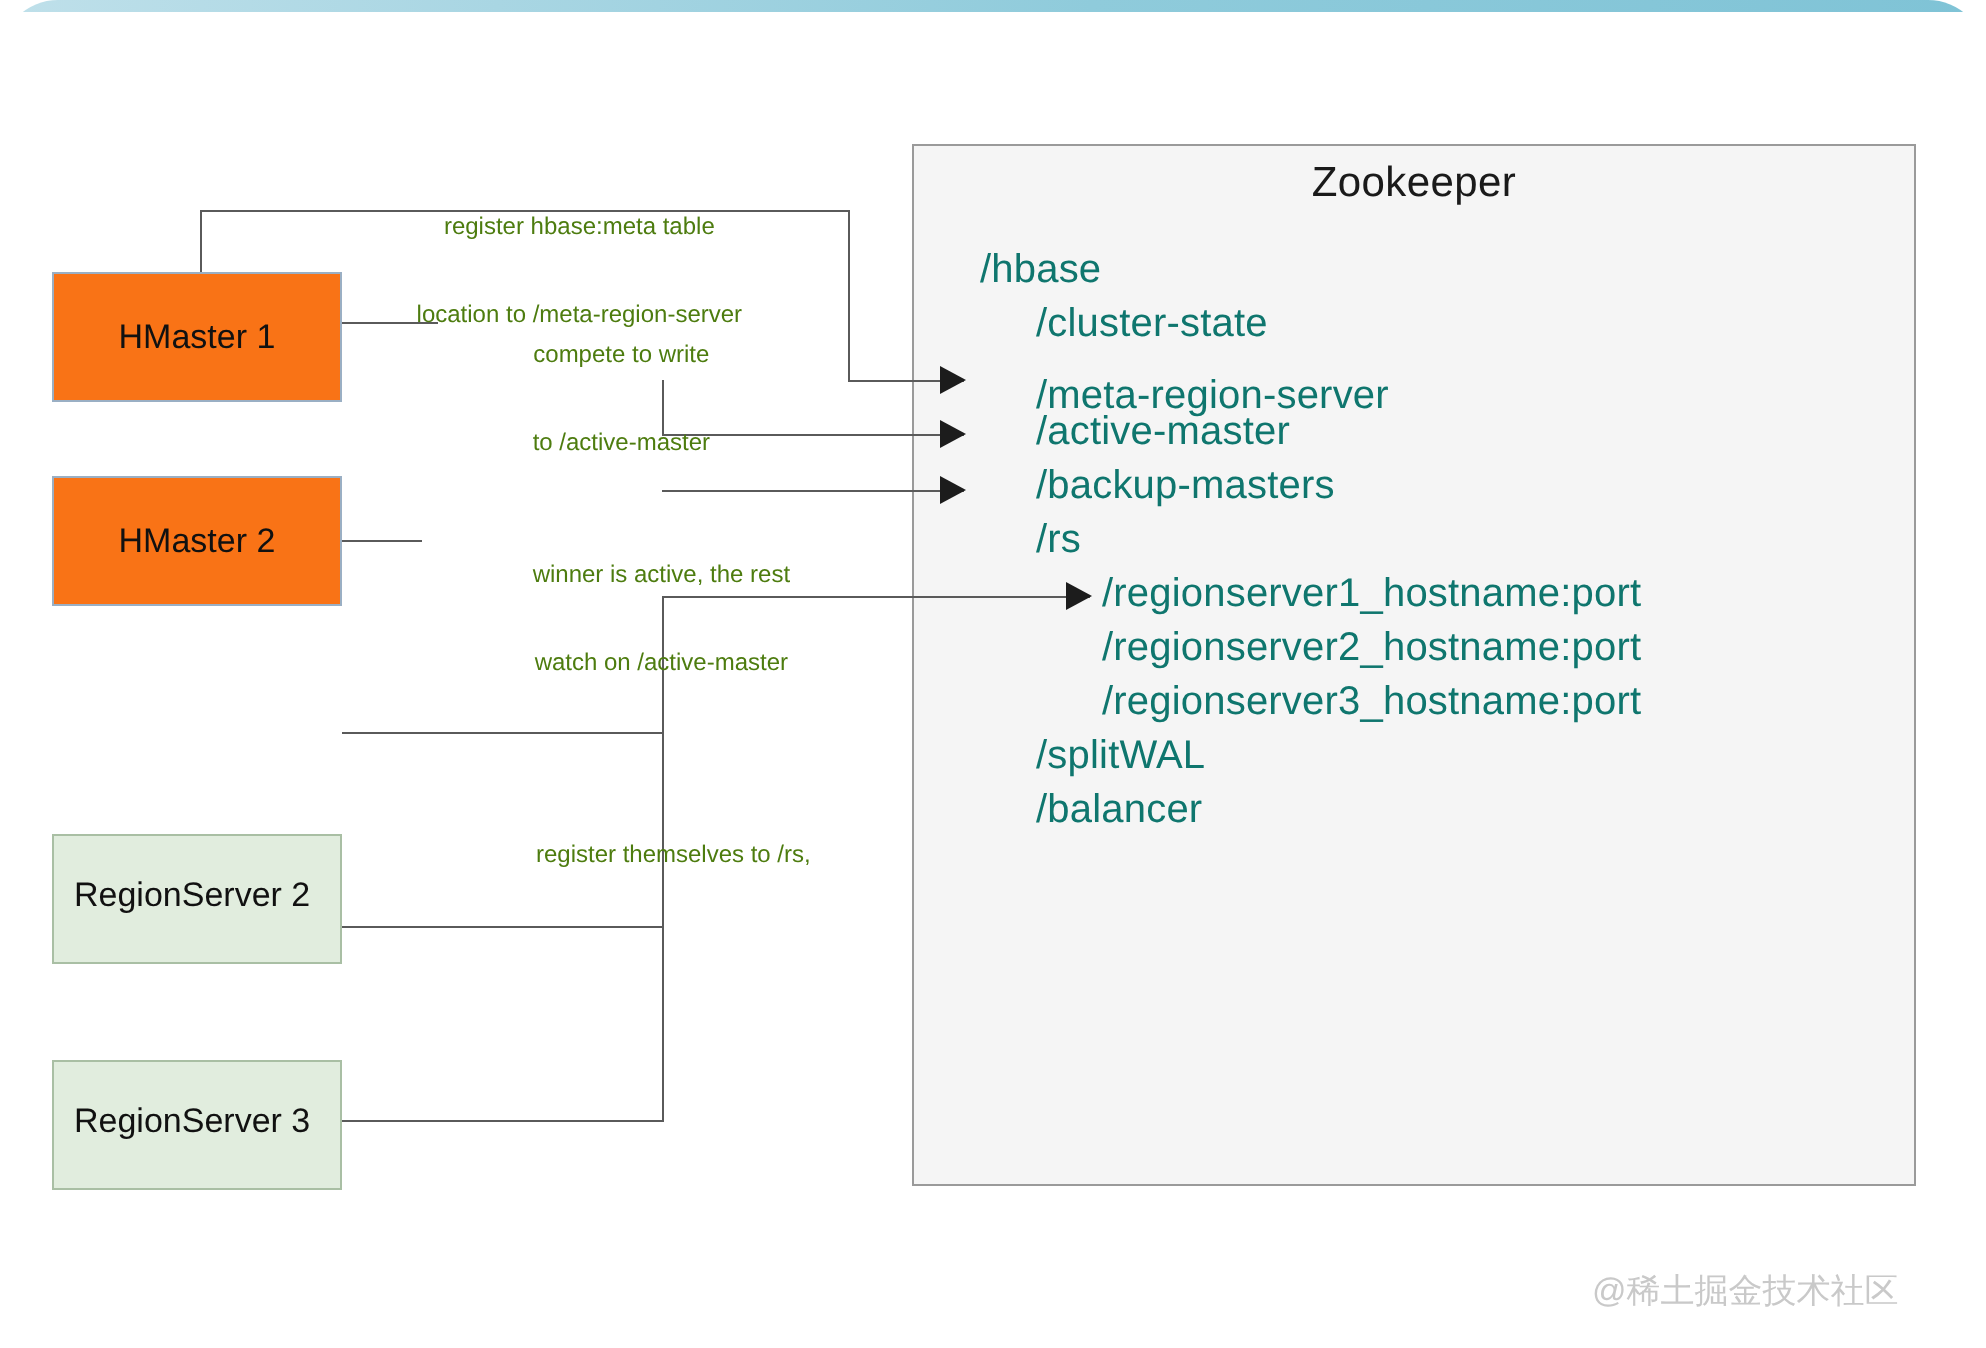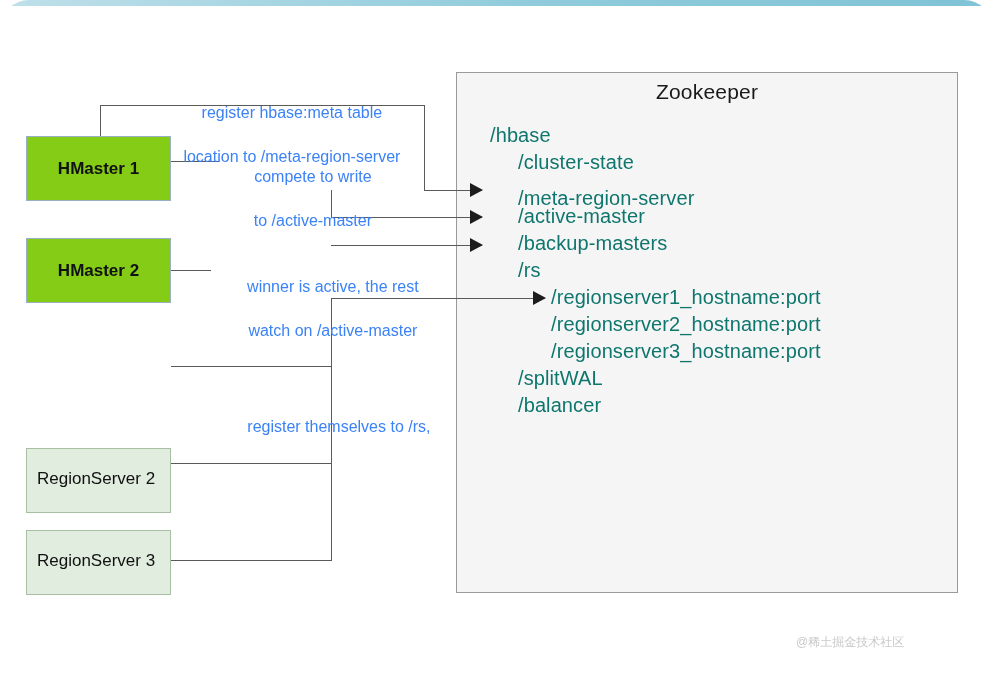--- a/index.html
+++ b/index.html
@@ -54,23 +54,22 @@
     box-sizing: border-box;
     font-size: 17px;
     color: #111111;
   }
   .node .node-label {
     position: absolute;
     left: 10px;
     white-space: nowrap;
   }
   .node.hmaster {
-    background: #84cc16;
+    background: #f97316;
     border: 1.5px solid #9aafc4;
-    font-weight: bold;
   }
   .node.hmaster .node-label {
     left: 0; right: 0;
     text-align: center;
   }
   .node.regionserver {
     background: #e1edde;
     border: 1.5px solid #a9bfa4;
   }
   
@@ -87,31 +86,31 @@
   .arrow-head {
     position: absolute;
     width: 0; height: 0;
     border-top: 7px solid transparent;
     border-bottom: 7px solid transparent;
     border-left: 13px solid #1c1c1c;
   }
   
   .annot {
     position: absolute;
-    font-size: 16px;
-    color: #3b82f6;
+    font-size: 12px;
+    color: #4d7c0f;
     line-height: 22px;
     white-space: pre;
     text-align: center;
   }
   
   #watermark {
     position: absolute;
     left: 796px; top: 634px;
-    font-size: 12px;
+    font-size: 17px;
     color: #c9c9c9;
     white-space: nowrap;
   }
 </style>
 </head>
 <body>
 
 <div id="canvas">
 
   <div id="topbar"></div>
@@ -133,21 +132,21 @@
 
   <div class="node hmaster" style="left:26px; top:136px; width:145px; height:65px;">
     <span class="node-label" style="top:22px;">HMaster 1</span>
   </div>
 
   <div class="node hmaster" style="left:26px; top:238px; width:145px; height:65px;">
     <span class="node-label" style="top:22px;">HMaster 2</span>
   </div>
 
 
-  <div class="node regionserver" style="left:26px; top:448px; width:145px; height:65px;">
+  <div class="node regionserver" style="left:26px; top:417px; width:145px; height:65px;">
     <span class="node-label" style="top:20px;">RegionServer 2</span>
   </div>
 
   <div class="node regionserver" style="left:26px; top:530px; width:145px; height:65px;">
     <span class="node-label" style="top:20px;">RegionServer 3</span>
   </div>
 
   <div class="v-line" style="left:100px; top:105px;  height:31px;"></div>
   <div class="h-line" style="left:100px; top:105px;  width:325px;"></div>
   <div class="v-line" style="left:424px; top:105px;  height:85px;"></div>

